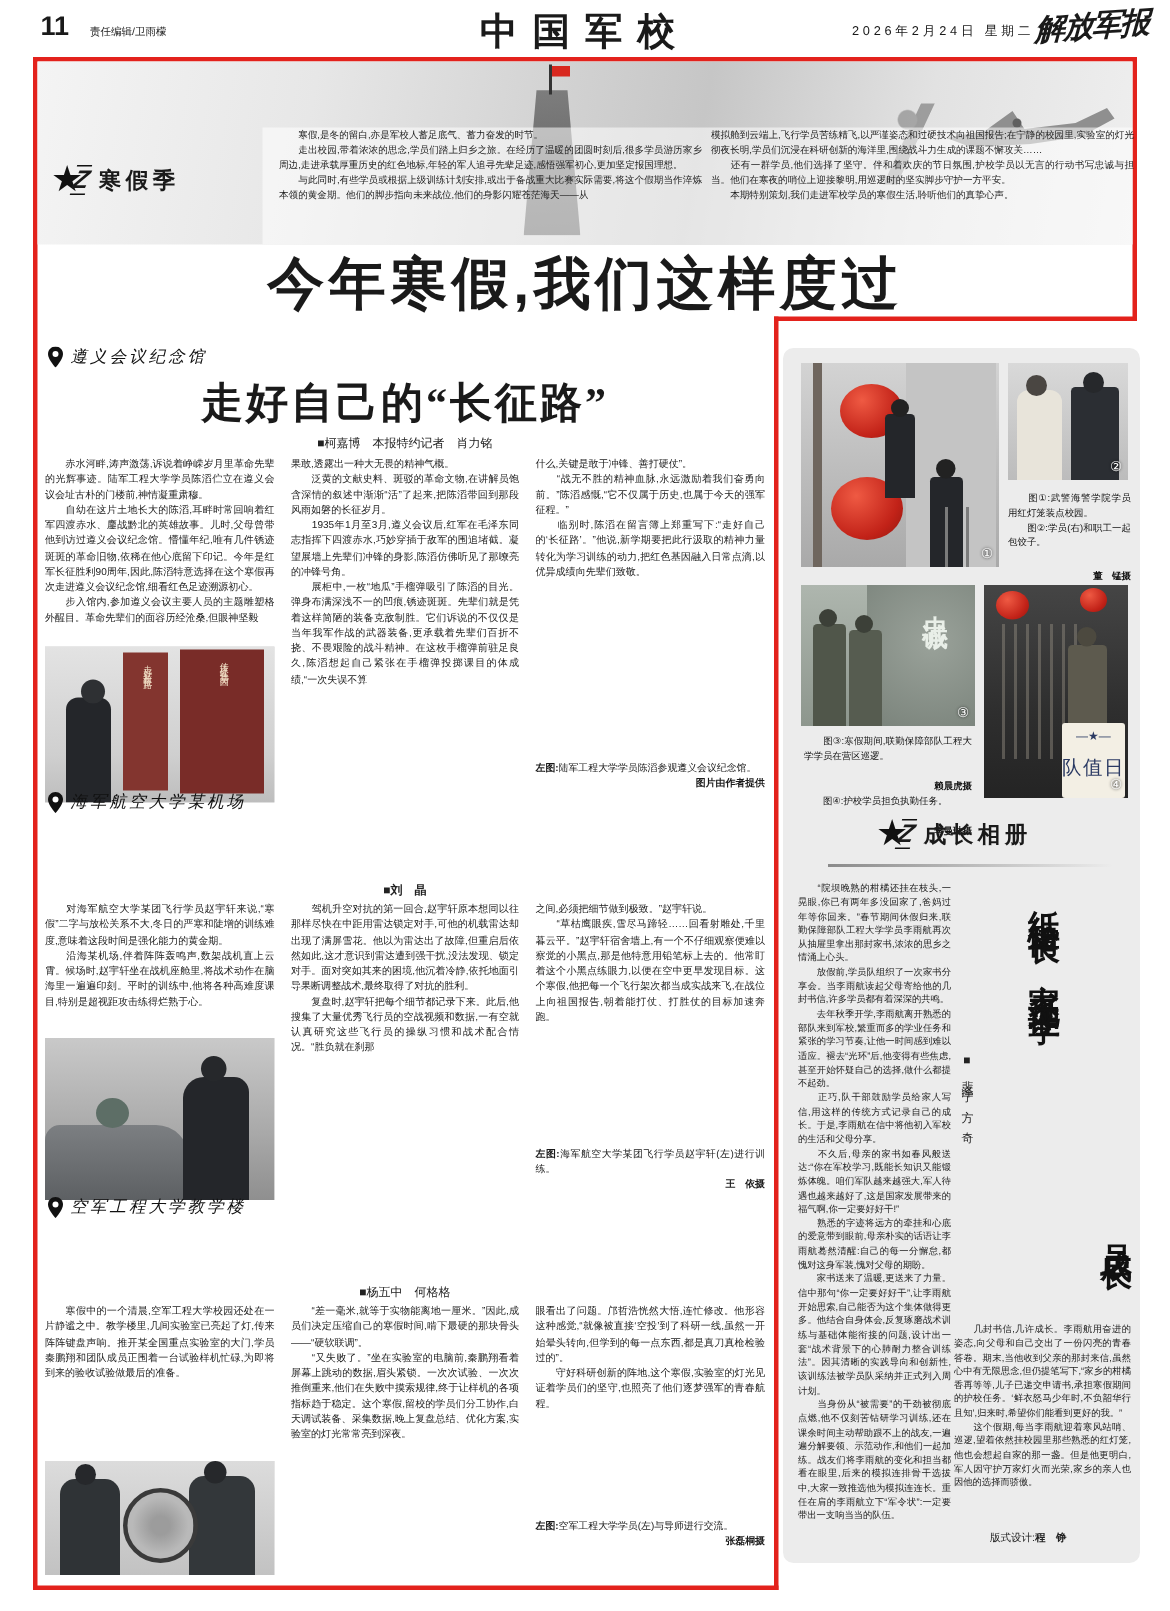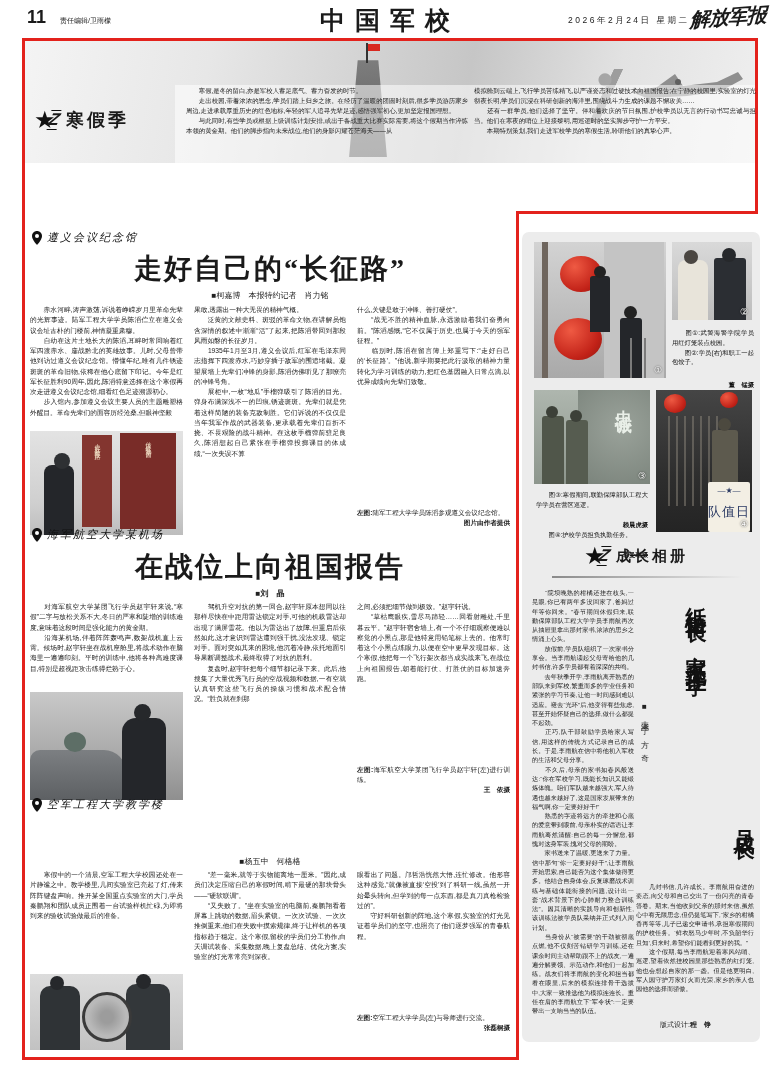--- a/index.html
+++ b/index.html
@@ -26,21 +26,21 @@
   .micro{position:absolute;left:560px;top:28px;width:40px;height:54px;opacity:.55;
         background:radial-gradient(circle at 50% 20%,#777 0 6px,transparent 7px),linear-gradient(115deg,transparent 44%,#666 45% 58%,transparent 59%);}
   .bannerwash{position:absolute;left:150px;top:44px;width:580px;height:78px;background:rgba(255,255,255,.55);}
   .introcol{position:absolute;font-size:6.4px;line-height:1.58;text-align:justify;color:#1c1c1c;
         white-space:pre-line;width:282px;height:76px;overflow:hidden;}
   
   .slogo{display:flex;align-items:center;}
   .slogo .star{font-size:24px;line-height:1;color:#111;}
   .slogo .zee{font-style:italic;font-weight:900;font-size:17px;margin-left:-7px;transform:skewX(-14deg);
         border-top:1.5px solid #111;border-bottom:1.5px solid #111;line-height:1.05;}
-  .taglabel{font-size:18px;font-weight:bold;letter-spacing:3px;margin-left:7px;}
+  .taglabel{font-size:15px;font-weight:bold;letter-spacing:3px;margin-left:7px;}
   .feat-headline{position:absolute;left:25px;top:164px;width:730px;text-align:center;
         font-size:38px;font-weight:900;letter-spacing:3px;}
   
   .loc{display:flex;align-items:center;gap:5px;font-size:11px;letter-spacing:2px;
         font-family:"Liberation Serif","DejaVu Serif",serif;font-style:italic;color:#111;}
   .a-head{font-family:"Liberation Serif","DejaVu Serif",serif;font-weight:900;font-size:28px;
         letter-spacing:2px;text-align:center;width:480px;}
   .a-byline{font-size:8px;text-align:center;width:480px;color:#222;}
   .a-body{display:flex;gap:11px;width:480px;}
   .a-col{width:153px;font-size:6.7px;line-height:1.53;text-align:justify;white-space:pre-line;
@@ -97,20 +97,21 @@
     <span class="star">★</span>
     <span class="zee">Z</span>
     <span class="taglabel">寒假季</span>
   </div>
   <div class="introcol" style="left:186px;top:86px;">　　寒假,是冬的留白,亦是军校人蓄足底气、蓄力奋发的时节。
 　　走出校园,带着浓浓的思念,学员们踏上归乡之旅。在经历了温暖的团圆时刻后,很多学员游历家乡周边,走进承载厚重历史的红色地标,年轻的军人追寻先辈足迹,感悟强军初心,更加坚定报国理想。
 　　与此同时,有些学员或根据上级训练计划安排,或出于备战重大比赛实际需要,将这个假期当作淬炼本领的黄金期。他们的脚步指向未来战位,他们的身影闪耀苍茫海天——从</div>
   <div class="introcol" style="left:474px;top:86px;">模拟舱到云端上,飞行学员苦练精飞,以严谨姿态和过硬技术向祖国报告;在宁静的校园里,实验室的灯光彻夜长明,学员们沉浸在科研创新的海洋里,围绕战斗力生成的课题不懈攻关……
 　　还有一群学员,他们选择了坚守。伴和着欢庆的节日氛围,护校学员以无言的行动书写忠诚与担当。他们在寒夜的哨位上迎接黎明,用巡逻时的坚实脚步守护一方平安。
 　　本期特别策划,我们走进军校学员的寒假生活,聆听他们的真挚心声。</div>
+  <div class="feat-headline">今年寒假,我们这样度过</div>
 
   <div class="abs loc" style="left:32px;top:230px;">
     <svg width="10" height="14" viewBox="0 0 10 14">
         <path d="M5 0C2.2 0 0 2.2 0 5c0 3.7 5 9 5 9s5-5.3 5-9C10 2.2 7.8 0 5 0z" fill="#111"></path>
         <circle cx="5" cy="5" r="2" fill="#fff"></circle>
       </svg>
     <span>遵义会议纪念馆</span>
   </div>
   <div class="abs a-byline" style="left:30px;top:290px;">■柯嘉博　本报特约记者　肖力铭</div>
   <div class="abs a-head" style="left:30px;top:250px;">走好自己的“长征路”</div>
@@ -146,21 +147,20 @@
     </div>
   </div>
 
   <div class="abs loc" style="left:32px;top:527px;">
     <svg width="10" height="14" viewBox="0 0 10 14">
         <path d="M5 0C2.2 0 0 2.2 0 5c0 3.7 5 9 5 9s5-5.3 5-9C10 2.2 7.8 0 5 0z" fill="#111"></path>
         <circle cx="5" cy="5" r="2" fill="#fff"></circle>
       </svg>
     <span>海军航空大学某机场</span>
   </div>
-  <div class="abs a-head" style="left:30px;top:548px;">在战位上向祖国报告</div>
   <div class="abs a-byline" style="left:30px;top:588px;font-weight:bold;">■刘　晶</div>
   <div class="abs a-body" style="left:30px;top:602px;height:200px;">
     <div>
       <div class="a-col" style="height:86px;">　　对海军航空大学某团飞行学员赵宇轩来说,“寒假”二字与放松关系不大,冬日的严寒和陡增的训练难度,意味着这段时间是强化能力的黄金期。
 　　沿海某机场,伴着阵阵轰鸣声,数架战机直上云霄。候场时,赵宇轩坐在战机座舱里,将战术动作在脑海里一遍遍印刻。平时的训练中,他将各种高难度课目,特别是超视距攻击练得烂熟于心。</div>
       <div class="aphoto" style="height:108px;">
         <div class="abs" style="left:0;top:0;width:100%;height:100%;background:linear-gradient(180deg,#c9c9c9,#a8a8a8 60%,#8f8f8f);"></div>
         <div class="abs" style="left:0;top:58px;width:96px;height:50px;background:linear-gradient(180deg,#7c7f82,#5d6063);border-radius:10px 22px 0 0;"></div>
         <div class="abs" style="left:34px;top:40px;width:22px;height:20px;border-radius:50%;background:#5d6e66;"></div>
         <div class="figure" style="left:92px;top:26px;width:44px;height:82px;border-radius:14px 10px 0 0;"></div>

